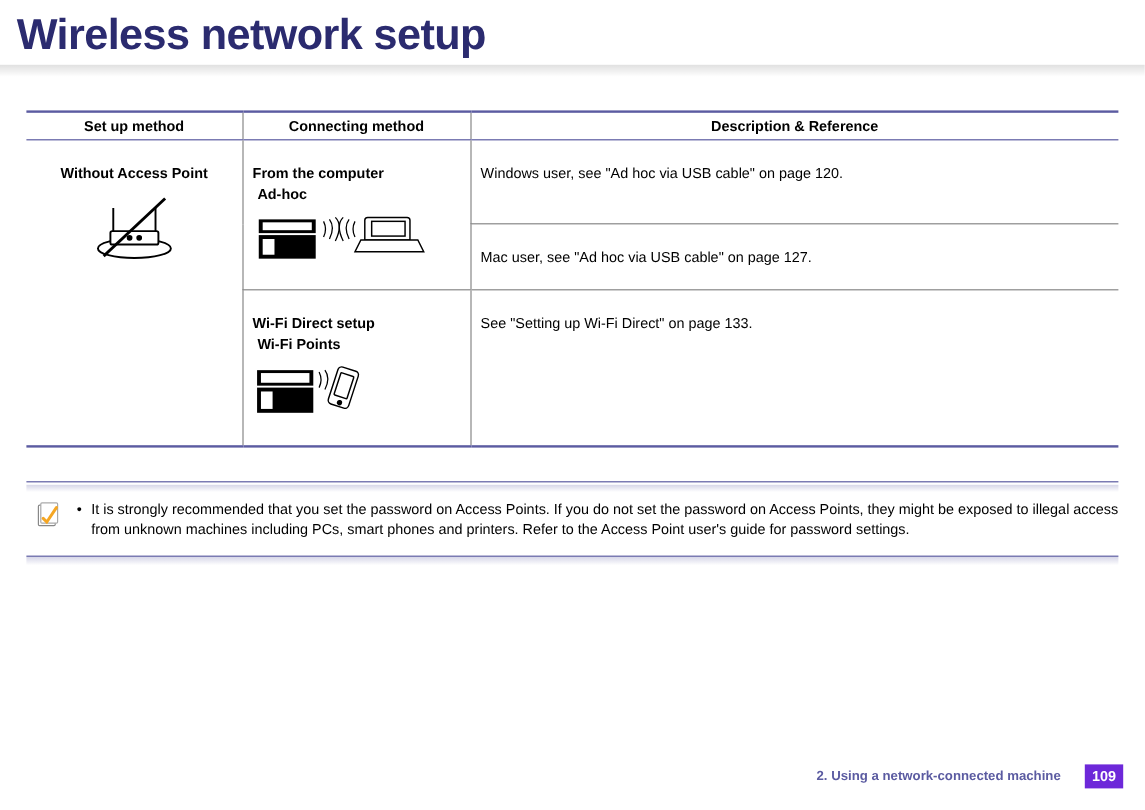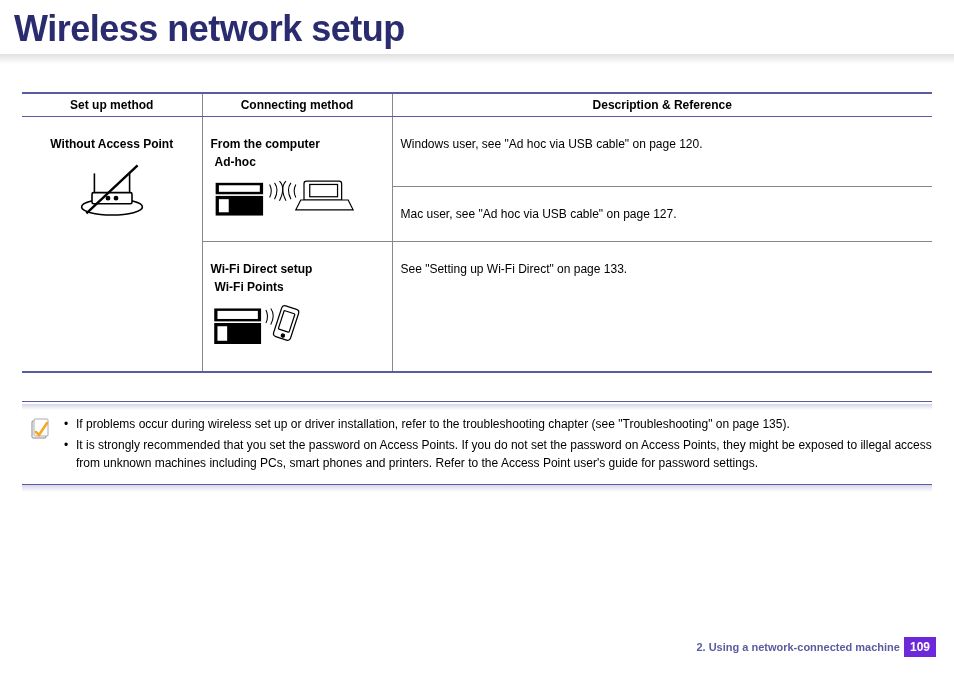--- a/index.html
+++ b/index.html
@@ -81,21 +81,21 @@
   
   .footer {
     position: absolute;
     right: 18px;
     bottom: 18px;
     font-size: 11px;
     font-weight: 700;
     color: #5b5ba1;
     display: flex;
     align-items: center;
-    gap: 4px;
+    gap: 20px;
   }
   .page-num {
     background: #6d28d9;
     color: #fff;
     padding: 3px 6px;
     font-size: 12px;
   }
 </style>
 </head>
 <body>
@@ -186,21 +186,20 @@
   <div class="note-underline-top"></div>
   <div class="note-content">
     <div class="note-icon">
       <svg width="20" height="22" viewBox="0 0 20 22">
         <rect x="2" y="3" width="14" height="17" rx="1" fill="#fff" stroke="#888"></rect>
         <rect x="4" y="1" width="14" height="17" rx="1" fill="#fff" stroke="#aaa"></rect>
         <path d="M6 14 l3 3 l8 -12" stroke="#f5a623" stroke-width="2.5" fill="none" stroke-linecap="round"></path>
       </svg>
     </div>
     <ul class="note-list">
-      <li>If problems occur during wireless set up or driver installation, refer to the troubleshooting chapter (see "Troubleshooting" on page 135).</li>
       <li>It is strongly recommended that you set the password on Access Points. If you do not set the password on Access Points, they might be exposed to illegal access from unknown machines including PCs, smart phones and printers. Refer to the Access Point user's guide for password settings.</li>
     </ul>
   </div>
   <div class="note-underline-bot"></div>
 </div>
 
 </div>
 
 <div class="footer">
   <span>2.  Using a network-connected machine</span>

